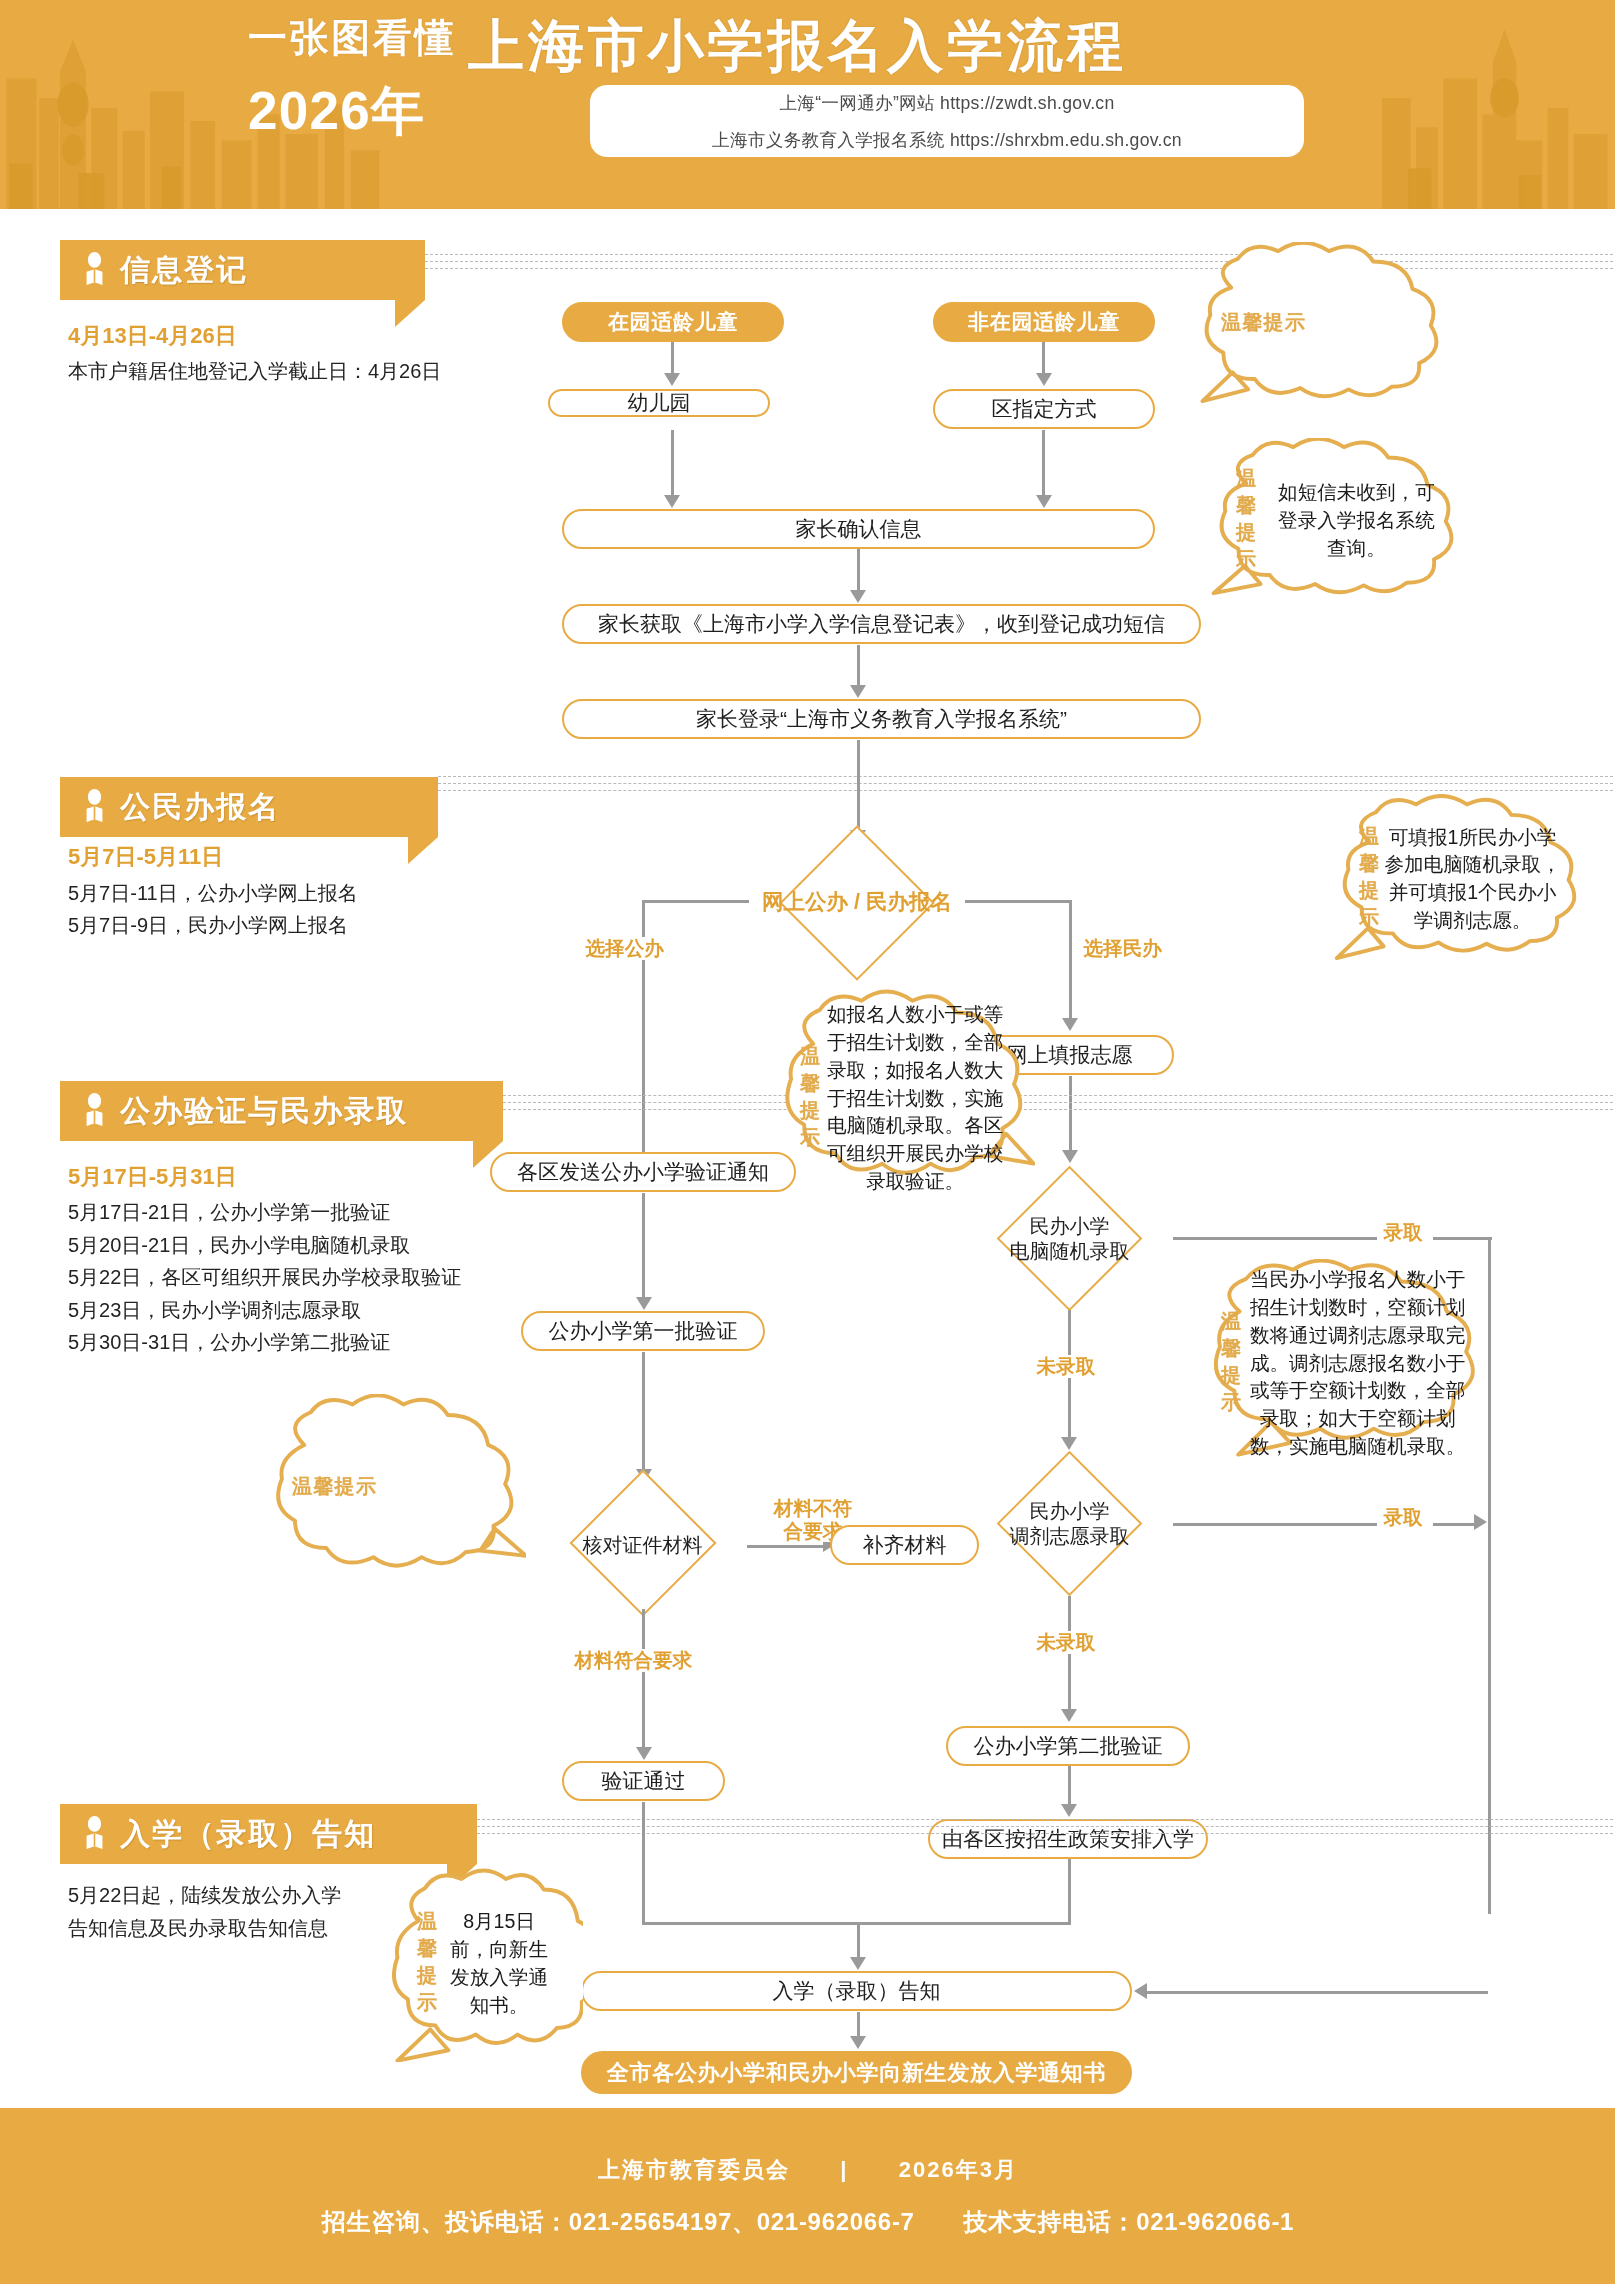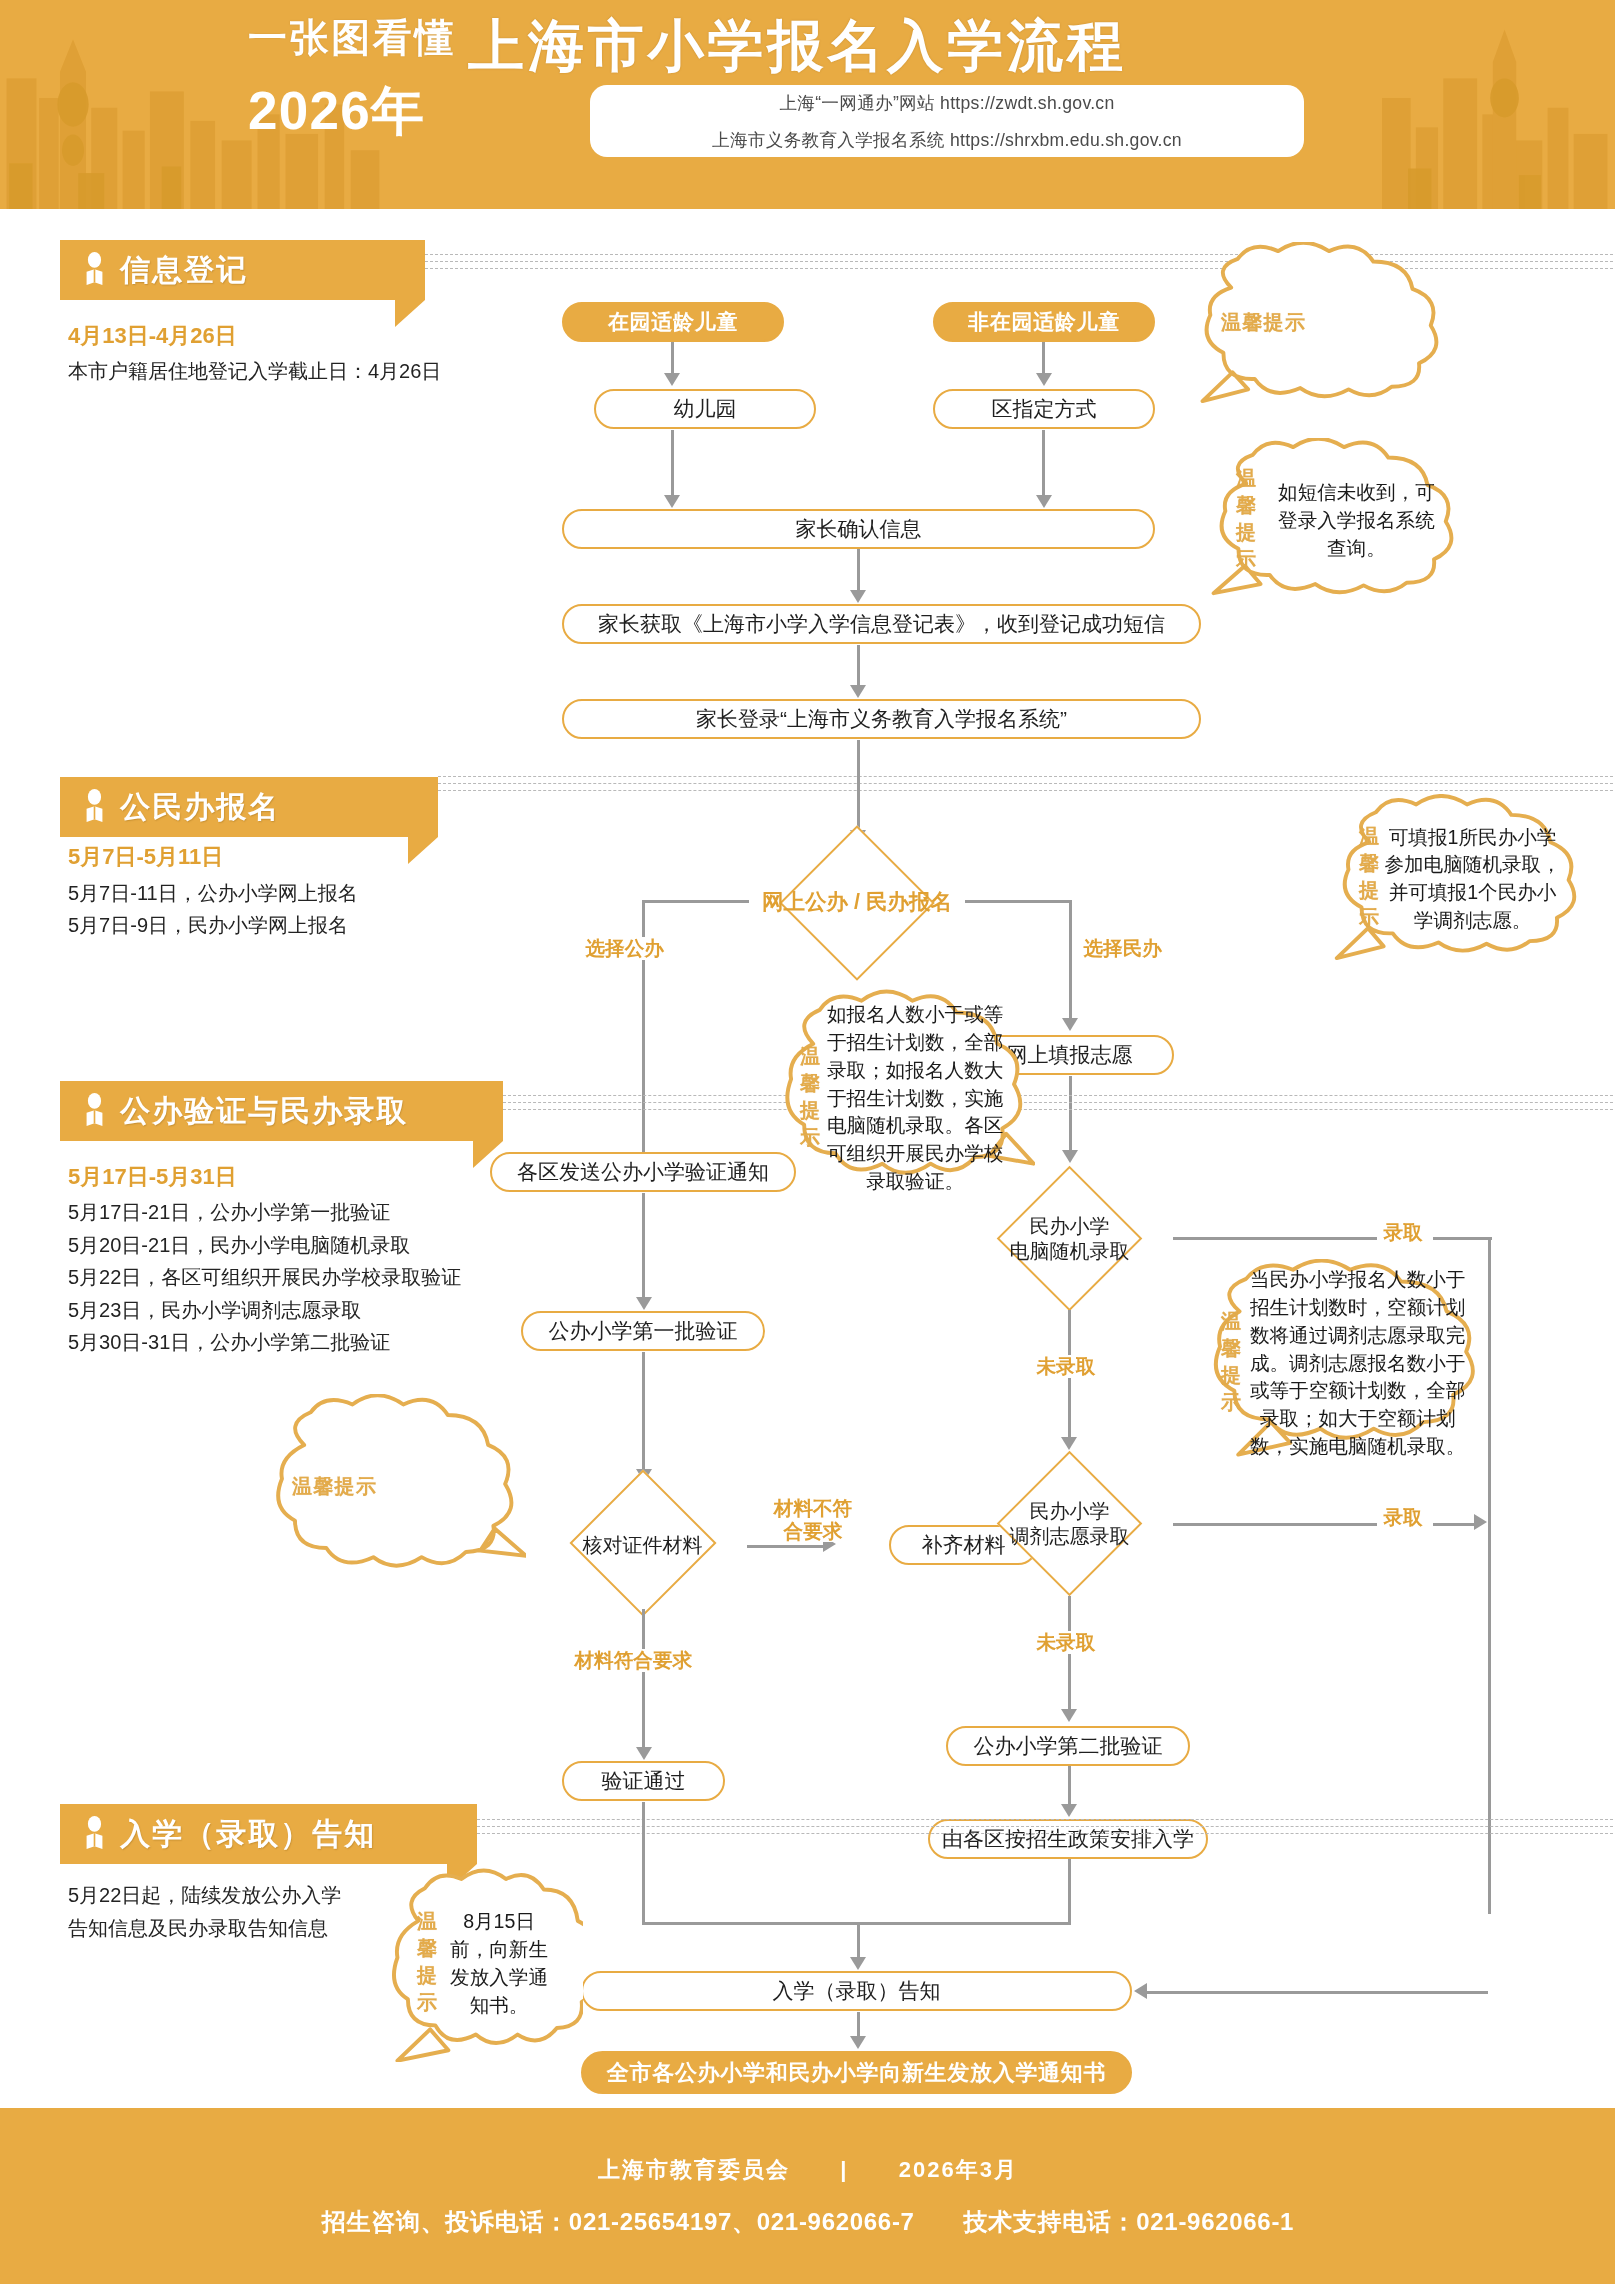--- a/index.html
+++ b/index.html
@@ -228,21 +228,21 @@
 <div class="side-note" style="left:68px; top:357px; width:456px;">本市户籍居住地登记入学截止日：4月26日</div>
 
 <div class="node filled" style="left:562px; top:302px; width:222px; height:40px;">在园适龄儿童</div>
 <div class="node filled" style="left:933px; top:302px; width:222px; height:40px;">非在园适龄儿童</div>
 
 <div class="vline" style="left:671px; top:342px; height:34px;"></div>
 <div class="arrow-d" style="left:664px; top:373px;"></div>
 <div class="vline" style="left:1042px; top:342px; height:34px;"></div>
 <div class="arrow-d" style="left:1036px; top:373px;"></div>
 
-<div class="node" style="left:594px; top:389px; width:222px; height:40px;">幼儿园</div>
+<div class="node" style="left:548px; top:389px; width:222px; height:28px;">幼儿园</div>
 <div class="node" style="left:933px; top:389px; width:222px; height:40px;">区指定方式</div>
 
 <div class="vline" style="left:671px; top:430px; height:68px;"></div>
 <div class="arrow-d" style="left:664px; top:495px;"></div>
 <div class="vline" style="left:1042px; top:430px; height:68px;"></div>
 <div class="arrow-d" style="left:1036px; top:495px;"></div>
 
 <div class="node" style="left:562px; top:509px; width:593px; height:40px;">家长确认信息</div>
 
 <div class="vline" style="left:857px; top:549px; height:43px;"></div>
@@ -385,21 +385,21 @@
   <div class="dtext" style="width:196px;">核对证件材料</div>
 </div>
 
 <div class="hline" style="left:747px; top:1545px; width:78px;"></div>
 <div class="arrow-r" style="left:823px; top:1536px;"></div>
 <div class="edge-label" style="left:761px; top:1497px; width:104px;">
   <span>材料不符</span><br>
   <span>合要求</span>
 </div>
 
-<div class="node" style="left:889px; top:1525px; width:149px; height:40px;">补齐材料</div>
+<div class="node" style="left:830px; top:1525px; width:149px; height:40px;">补齐材料</div>
 
 <div class="vline" style="left:642px; top:1609px; height:141px;"></div>
 <div class="arrow-d" style="left:636px; top:1747px;"></div>
 <div class="edge-label" style="left:568px; top:1649px;">材料符合要求</div>
 
 <div class="diamond" style="left:966px; top:1452px; width:207px; height:143px;">
   <div class="dbox" style="left:52px; top:19.6px; width:103px; height:103px;"></div>
   <div class="dtext" style="width:196px;">
     <span>民办小学</span><br>
     <span>调剂志愿录取</span>

